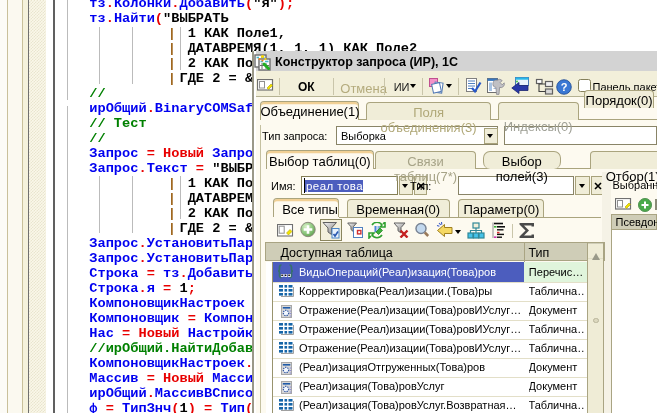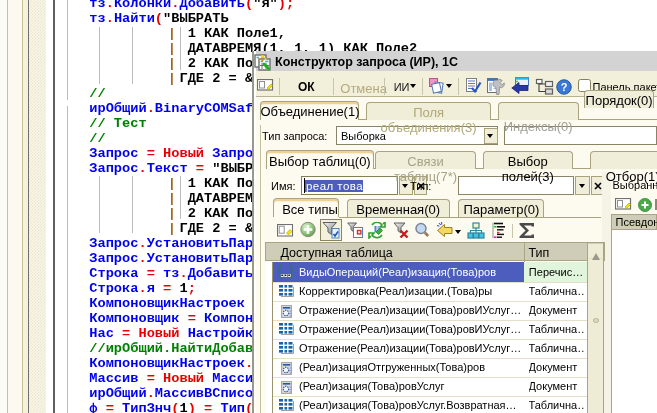--- a/index.html
+++ b/index.html
@@ -189,21 +189,21 @@
 
 <div class="lbl" style="left:262px;top:129.5px;">Тип запроса:</div>
 <div class="fld" style="left:336px;top:126px;width:162px;height:19px;"></div>
 <div class="lbl" style="left:341px;top:129.5px;">Выборка</div>
 <div class="btn" style="left:483.5px;top:127.5px;width:14px;height:16px;"></div>
 <div class="abs" style="left:487px;top:134px;width:0;height:0;border:3.5px solid transparent;border-top:4.2px solid #000;"></div>
 <div class="fld" style="left:503.5px;top:126px;width:153.5px;height:19px;"></div>
 
 <div class="tab tabact" style="left:265.5px;top:150px;width:108.8px;height:18.8px;padding-top:3px;">Выбор таблиц(0)</div>
 <div class="tab" style="left:375.3px;top:151.3px;width:100.4px;height:17.5px;padding-top:1.8px;color:#a6a387;">Связи таблиц(7*)</div>
-<div class="tab" style="left:482.8px;top:151.3px;width:90px;height:17.5px;padding-top:1.8px;">Выбор полей(3)</div>
+<div class="tab" style="left:482.8px;top:151.3px;width:78px;height:17.5px;padding-top:1.8px;border-radius:7px;">Выбор полей(3)</div>
 <div class="tab" style="left:589.7px;top:151.3px;width:86px;height:17.5px;padding-top:17px;">Отбор(1)</div>
 <div class="abs" style="left:374.3px;top:168.2px;width:282.7px;height:1.2px;background:#aaa47e;"></div>
 
 <div class="lbl" style="left:271px;top:180px;">Имя:</div>
 <div class="fld" style="left:301px;top:176px;width:97px;height:18.5px;border-color:#857f55;"></div>
 <div class="abs" style="left:303.5px;top:178px;width:1.5px;height:14.5px;background:#000;"></div>
 <div class="abs" style="left:305px;top:179.5px;width:57.7px;height:12px;background:#4c5dbe;"></div>
 <div class="abs" style="left:306px;top:180px;font-size:11.5px;color:#fff;letter-spacing:0.45px;">реал това</div>
 <div class="btn" style="left:398.5px;top:176px;width:14px;height:18.5px;"></div>
 <div class="abs" style="left:402px;top:183.5px;width:0;height:0;border:3.3px solid transparent;border-top:4px solid #000;"></div>

